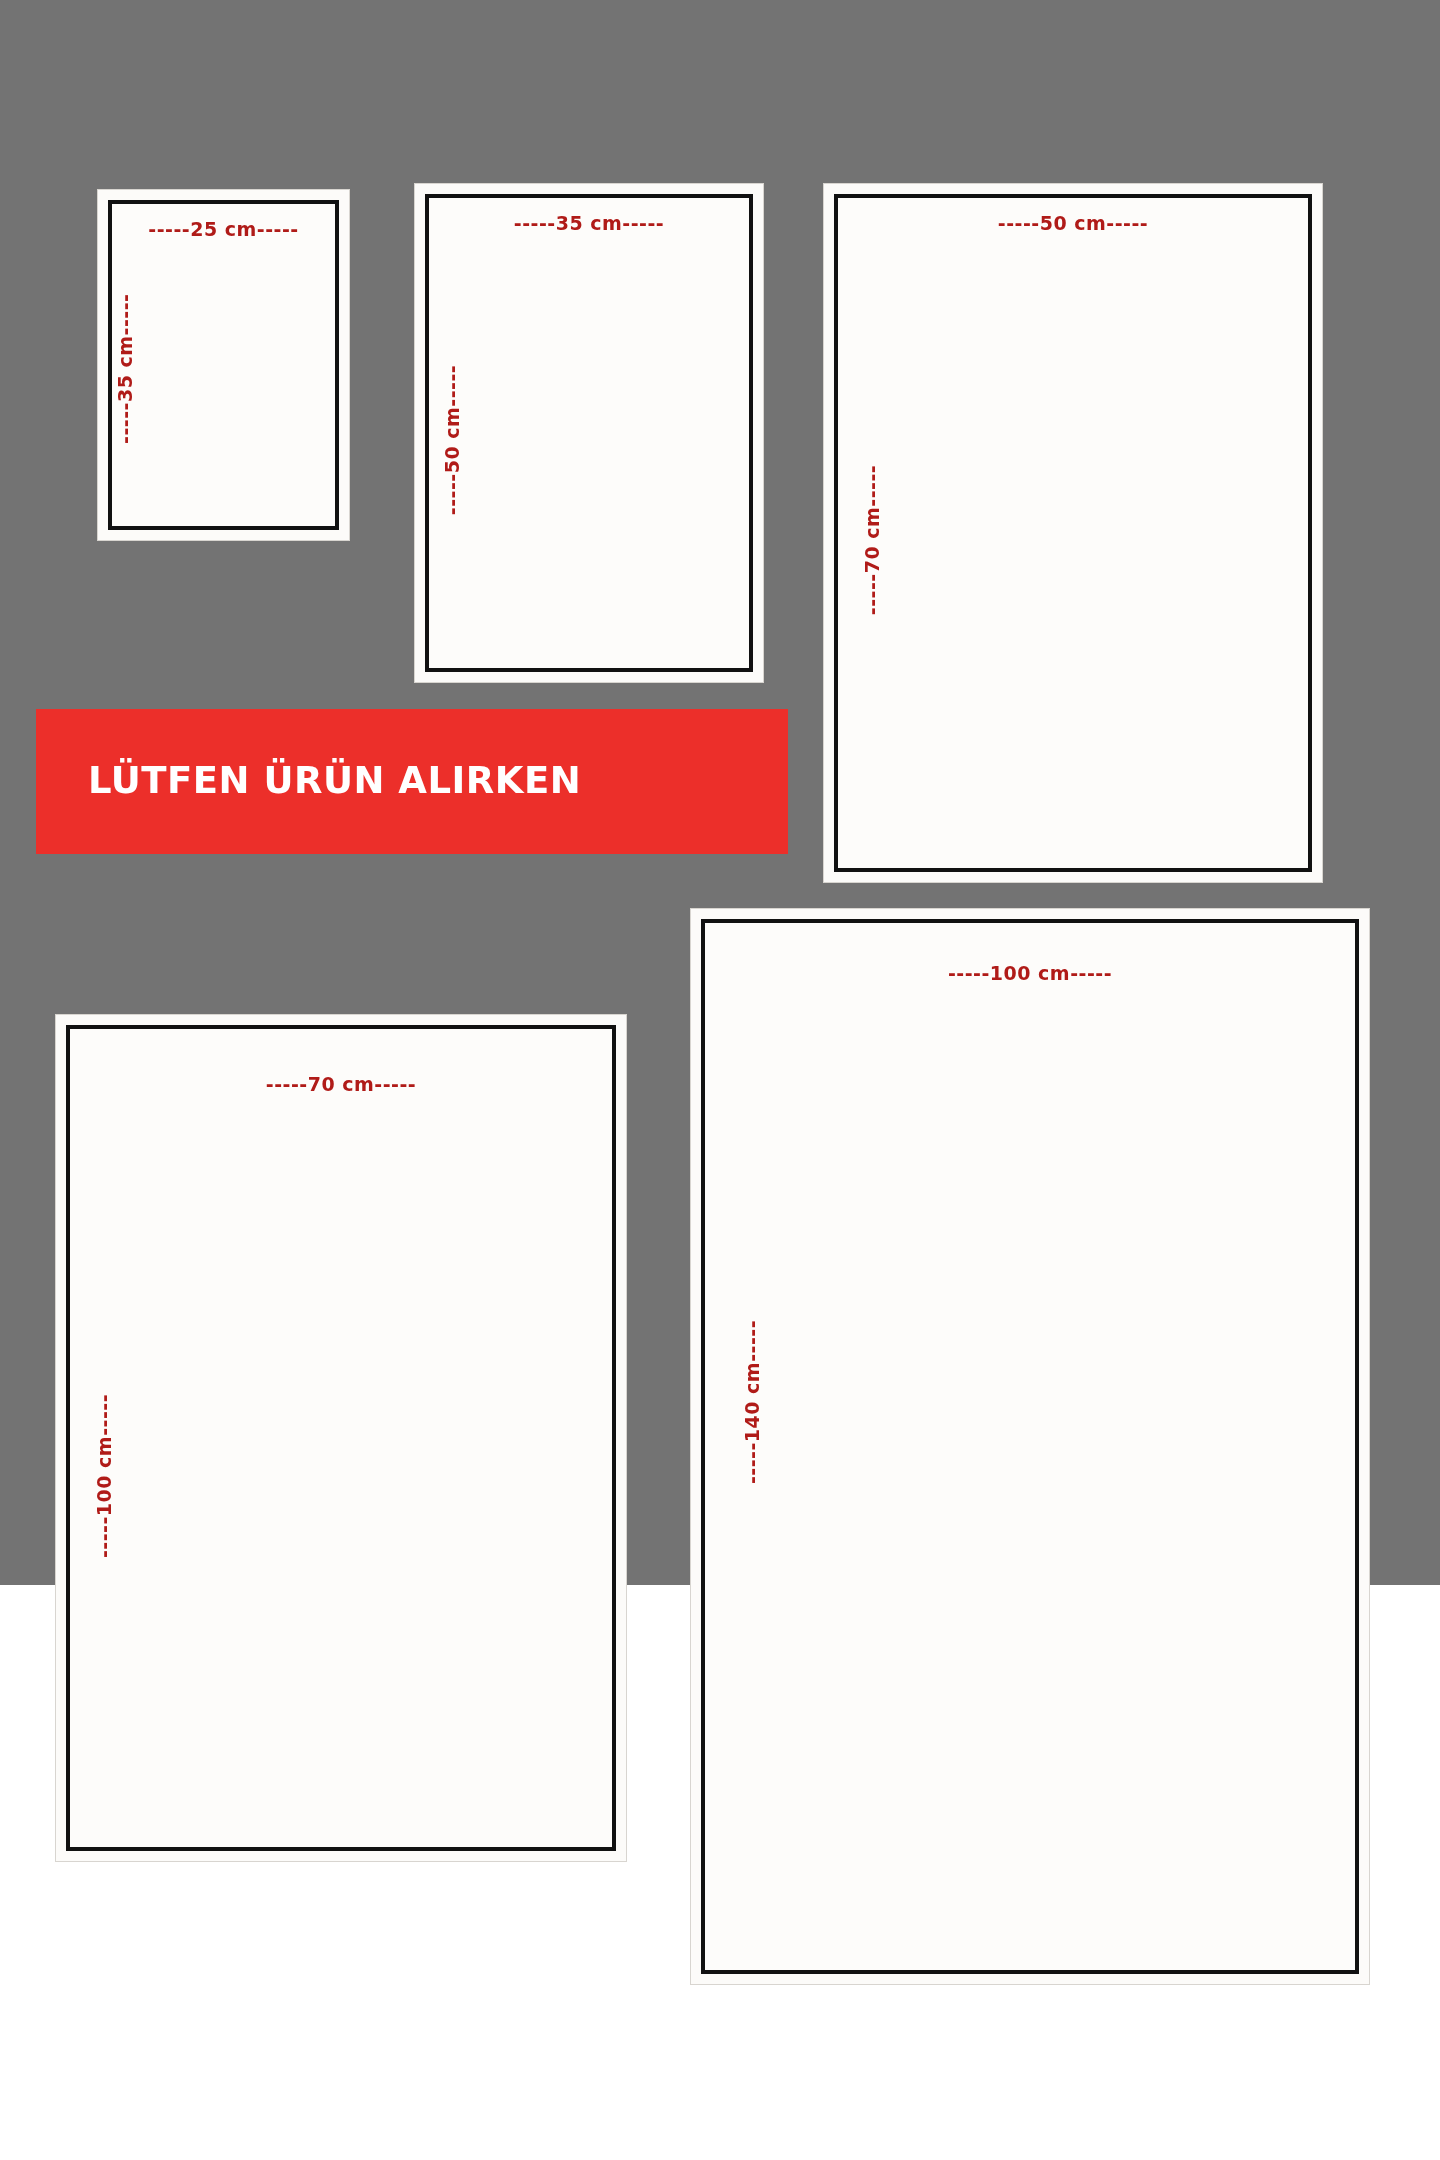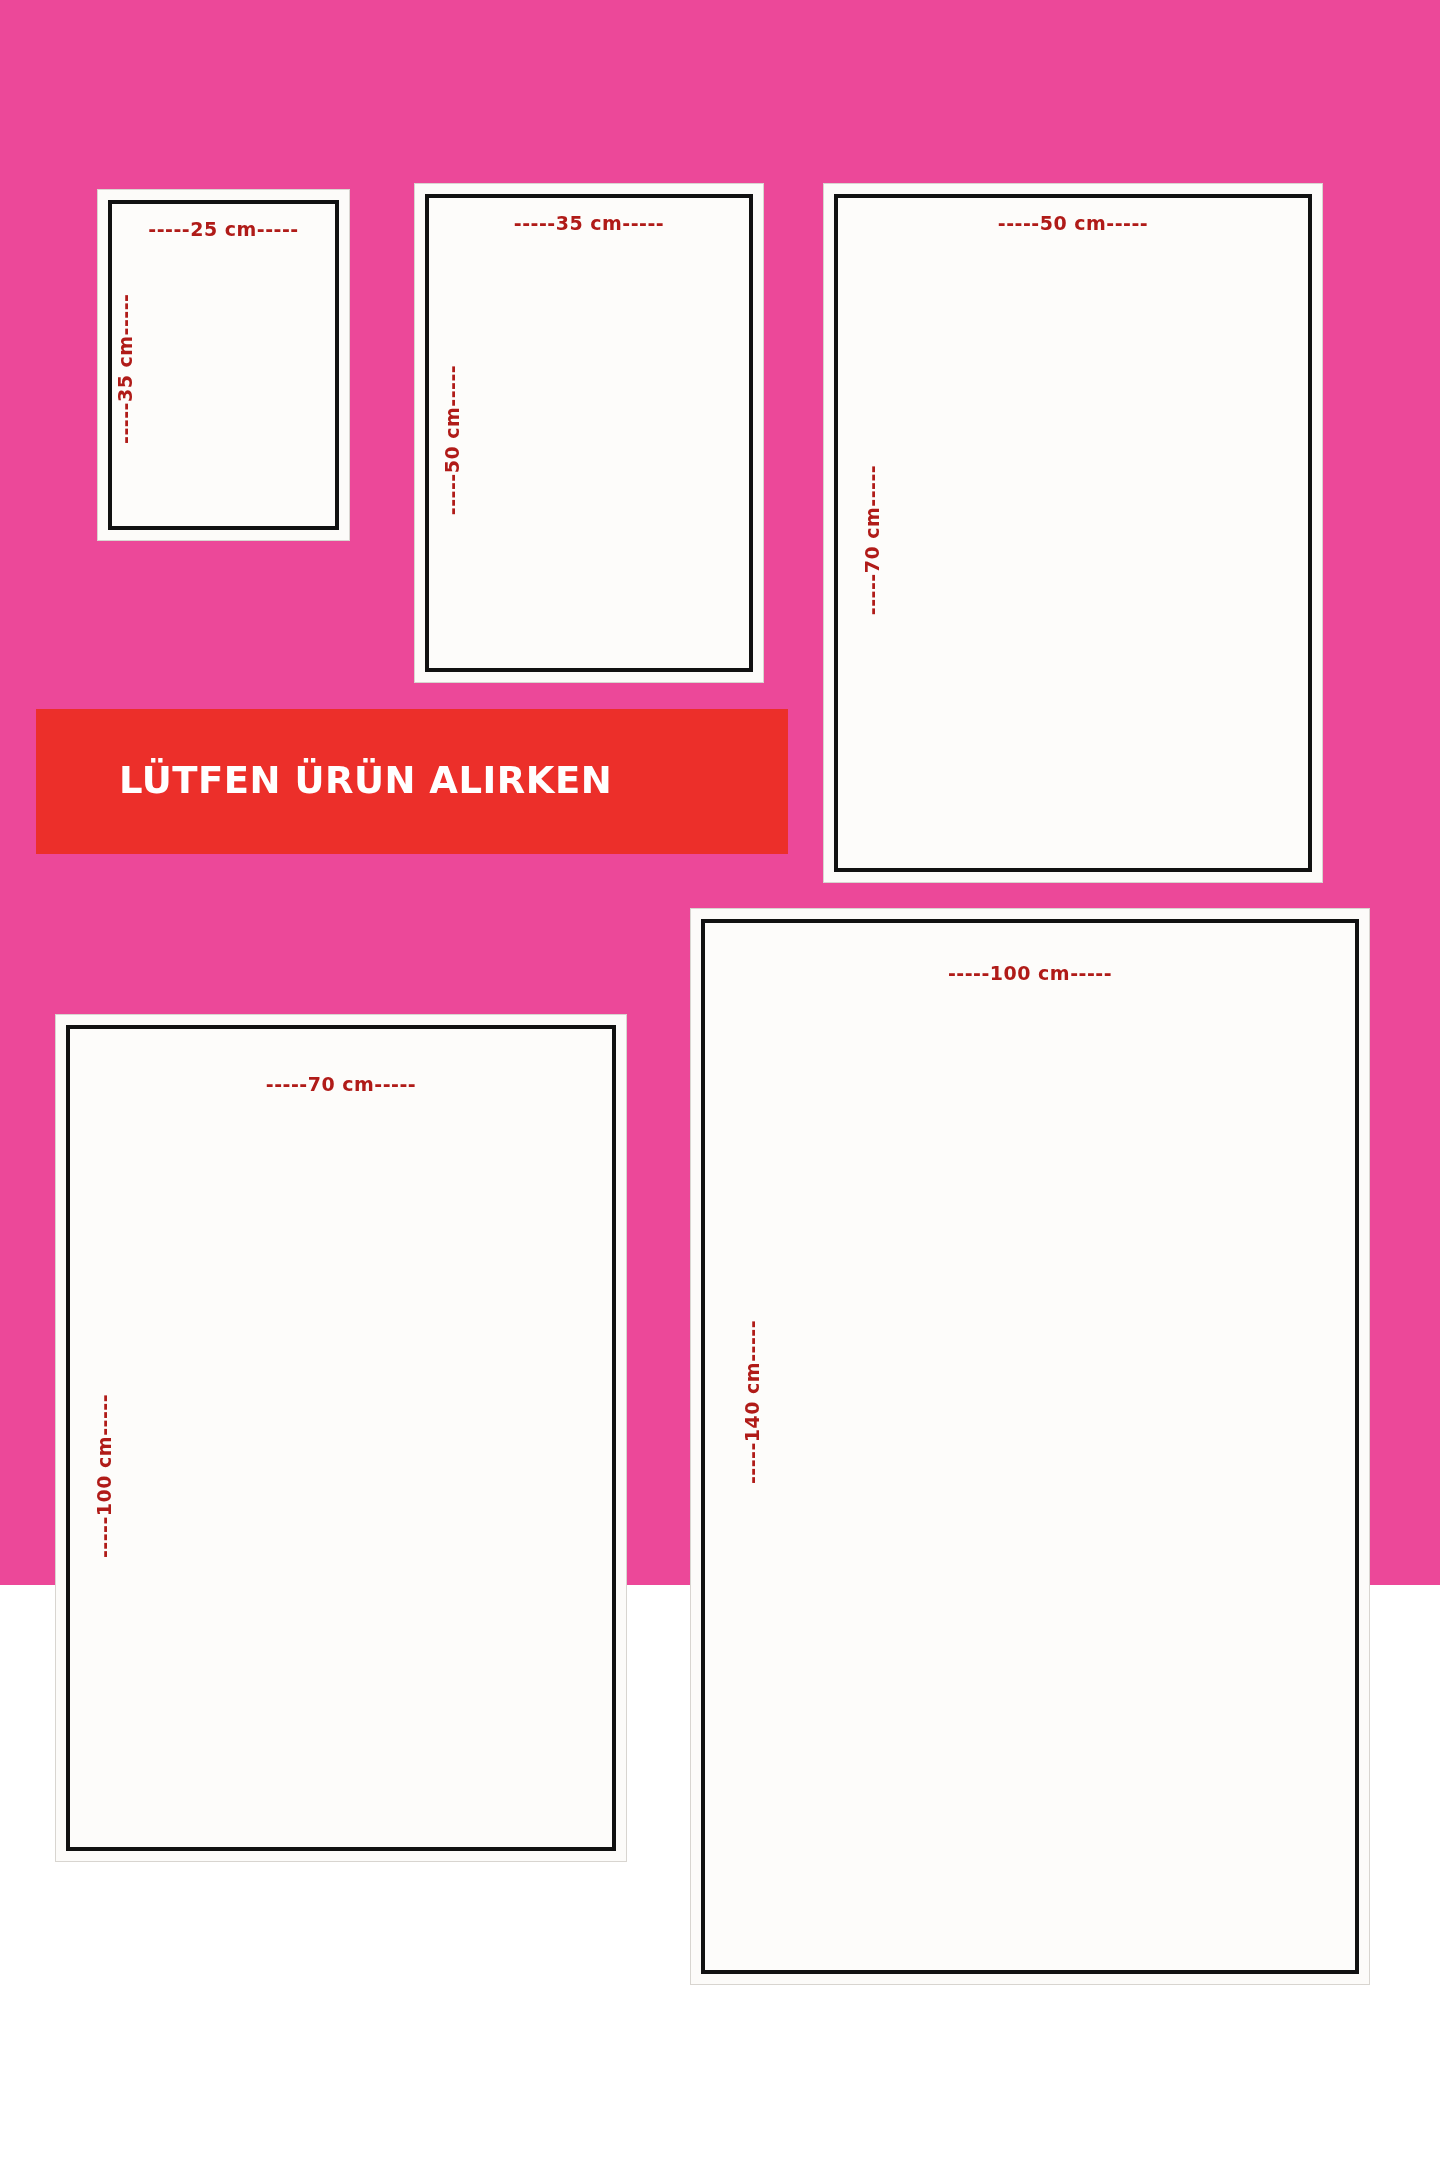--- a/index.html
+++ b/index.html
@@ -14,21 +14,21 @@
     font-family: "DejaVu Sans", sans-serif;
     overflow: hidden;
   }
 
   #canvas {
     position: absolute;
     left: 0;
     top: 0;
     width: 1440px;
     height: 1585px;
-    background: #ec4899;
+    background: #737373;
   }
 
   
   .size-card {
     position: absolute;
     background: #fcfbf9;
     border: 1px solid #d8d5d0;
     box-sizing: border-box;
   }
   .size-card .inner {
@@ -74,21 +74,21 @@
     position: absolute;
     left: 36px;
     top: 709px;
     width: 752px;
     height: 145px;
     background: #ec2f2a;
     box-sizing: border-box;
     display: flex;
     flex-direction: column;
     justify-content: center;
-    padding-left: 83px;
+    padding-left: 52px;
   }
   #warning-banner .line {
     color: #ffffff;
     font-weight: bold;
     font-size: 37px;
     line-height: 1.42;
     letter-spacing: 0.5px;
     font-family: "DejaVu Sans", sans-serif;
   }
 </style>

